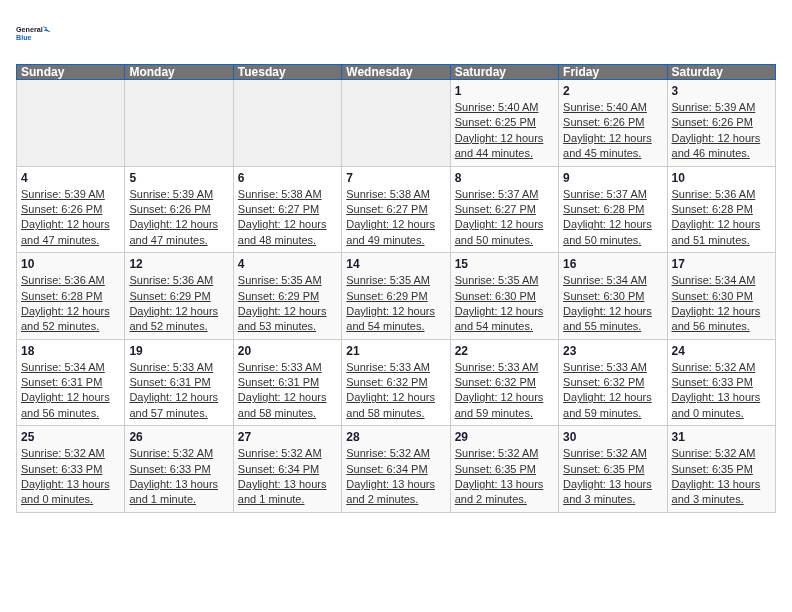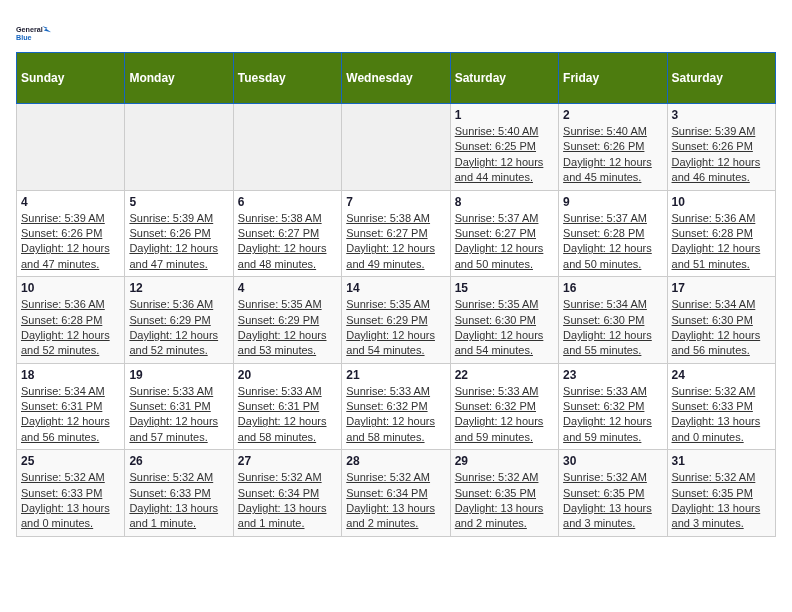--- a/index.html
+++ b/index.html
@@ -7,21 +7,21 @@
       font-family: Arial, sans-serif;
       background: #fff;
       width: 792px;
       min-height: 612px;
       padding: 16px;
     }
     .header-area {
       display: flex;
       justify-content: space-between;
       align-items: flex-end;
-      margin-bottom: 0;
+      margin-bottom: 12px;
     }
     .logo {
       display: flex;
       align-items: center;
       gap: 4px;
     }
     .logo-icon {
       width: 36px;
       height: 36px;
     }
@@ -36,23 +36,23 @@
     .cal-subtitle {
       font-size: 16px;
       color: #444;
     }
     table {
       width: 100%;
       border-collapse: collapse;
       font-size: 10px;
     }
     thead tr th {
-      background-color: #4d7c0f;
+      background-color: #737373;
       color: #fff;
-      padding: 18px 4px;
+      padding: 0 4px;
       text-align: left;
       font-size: 12px;
       font-weight: bold;
       border: 1px solid #1565c0;
     }
     tbody tr td {
       border: 1px solid #ccc;
       vertical-align: top;
       padding: 4px;
       width: calc(100% / 7);

